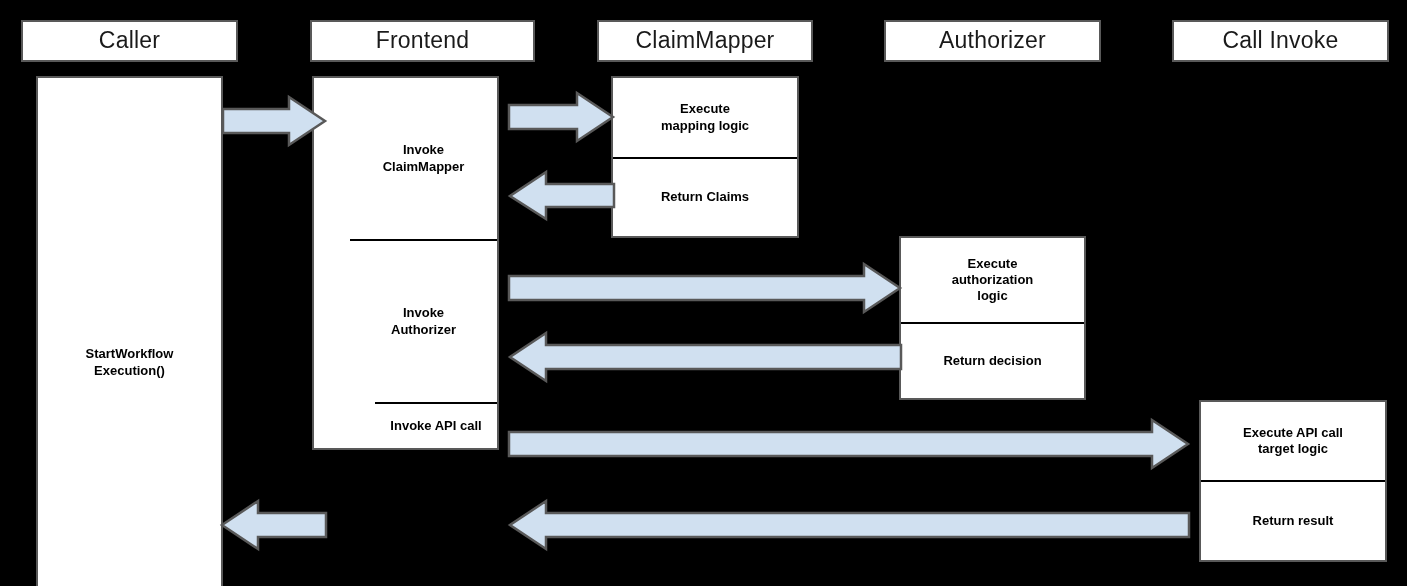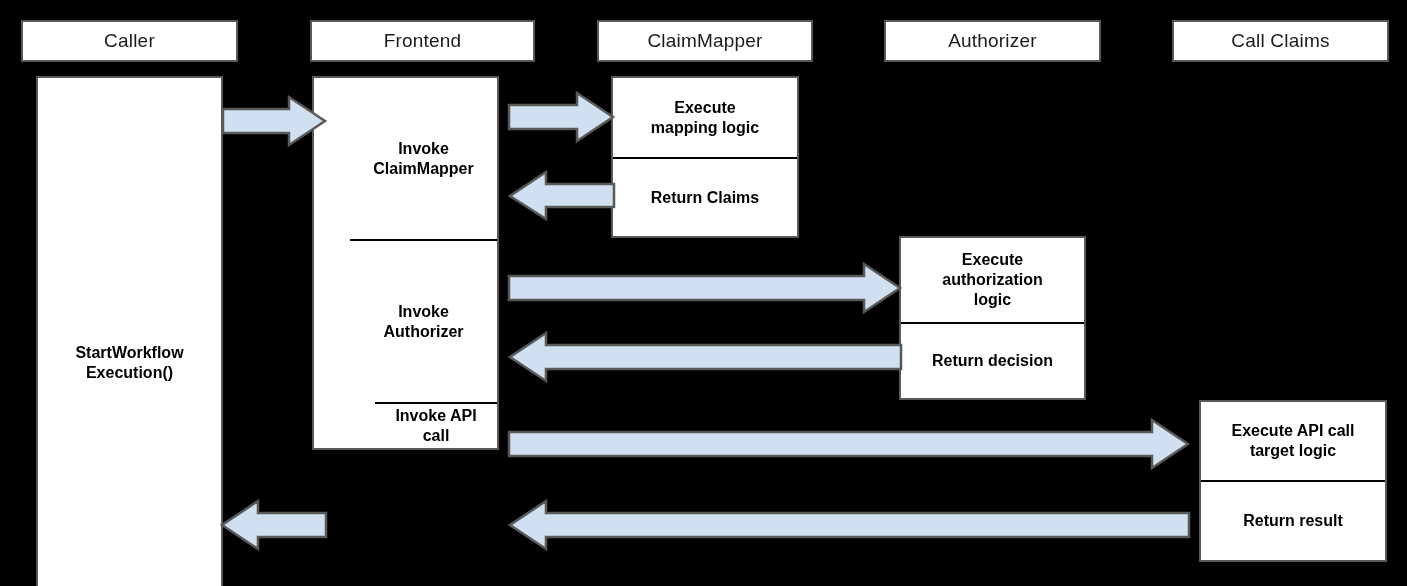--- a/index.html
+++ b/index.html
@@ -20,42 +20,42 @@
   }
   .lane-header {
     position: absolute;
     background: #ffffff;
     border: 2px solid #595959;
     box-sizing: border-box;
     display: flex;
     align-items: center;
     justify-content: center;
     color: #1a1a1a;
-    font-size: 19px;
+    font-size: 23px;
     font-weight: 400;
     letter-spacing: 0.2px;
     line-height: 1.1;
   }
   .activation {
     position: absolute;
     background: #ffffff;
     border: 2px solid #595959;
     box-sizing: border-box;
     display: flex;
     flex-direction: column;
   }
   .act-cell {
     background: #ffffff;
     box-sizing: border-box;
     display: flex;
     align-items: center;
     justify-content: center;
     text-align: center;
     color: #000000;
-    font-size: 16px;
+    font-size: 13px;
     font-weight: bold;
     line-height: 1.25;
     padding: 2px 6px;
     position: relative;
   }
   .act-cell + .act-cell {
     border-top: 2px solid #000000;
   }
   .arrow {
     position: absolute;
@@ -76,21 +76,21 @@
   <div class="lane-header" style="left:310px; top:20px; width:225px; height:42px;">
     <span>Frontend</span>
   </div>
   <div class="lane-header" style="left:597px; top:20px; width:216px; height:42px;">
     <span>ClaimMapper</span>
   </div>
   <div class="lane-header" style="left:884px; top:20px; width:217px; height:42px;">
     <span>Authorizer</span>
   </div>
   <div class="lane-header" style="left:1172px; top:20px; width:217px; height:42px;">
-    <span>Call Claims</span>
+    <span>Call Invoke</span>
   </div>
 
   <div class="activation" style="left:36px; top:76px; width:187px; height:573px;">
     <div class="act-cell" style="flex:1 1 auto; white-space:pre-line;">StartWorkflow
 Execution()</div>
   </div>
 
   <div class="activation" style="left:312px; top:76px; width:187px; height:374px;padding-left:36px;">
     <div class="act-cell" style="height:161px; white-space:pre-line;">Invoke
 ClaimMapper</div>

